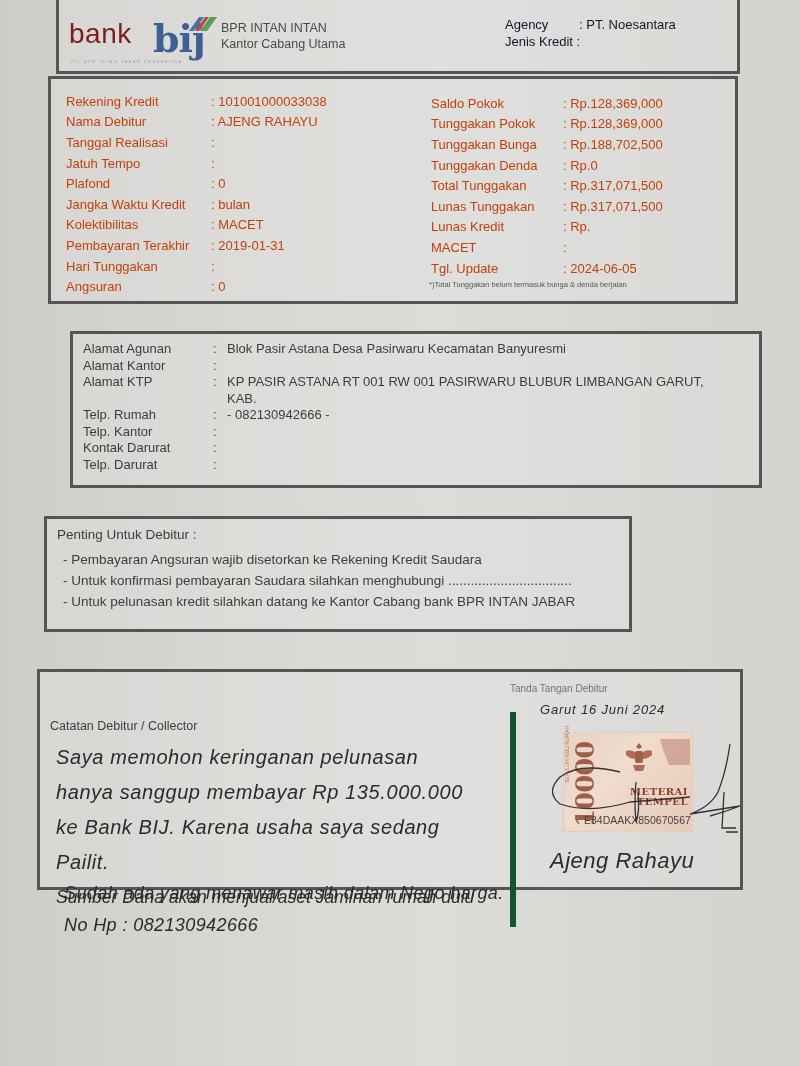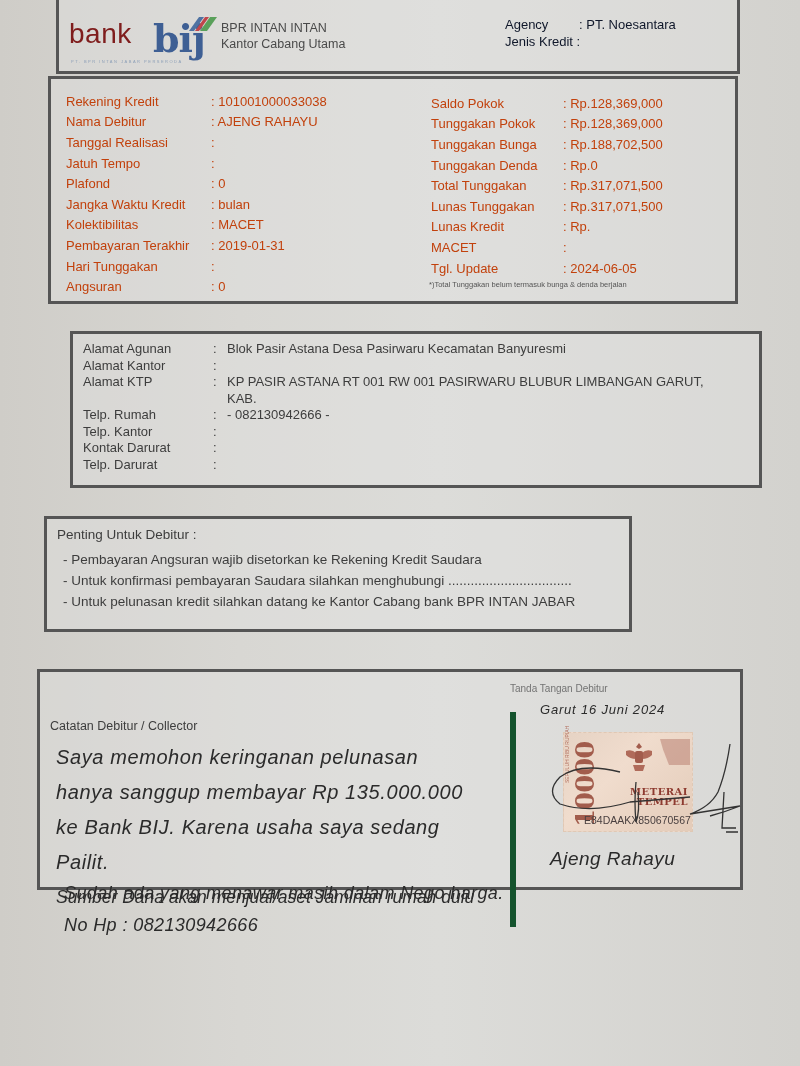--- a/index.html
+++ b/index.html
@@ -55,21 +55,21 @@
 
     
     #notes { left: 37px; top: 669px; width: 706px; height: 221px; }
     .notes-left { position: absolute; left: 0; top: 0; width: 476px; height: 100%; border-right: 6px solid #14532d; box-sizing: border-box; margin-top: 40px; }
     .notes-title { position: absolute; left: 10px; top: 7px; font-size: 12.5px; color: #3d3d3d; }
     .hand { font-family: Liberation Sans, sans-serif; font-style: italic; color: #2b2b2b; font-weight: 300; }
     .note-lines { position: absolute; left: 16px; top: 28px; font-size: 20px; line-height: 35px; letter-spacing: 0.6px; }
     .note-lines .l5 { font-size: 17.5px; letter-spacing: 0px; margin-top: 0px; }
     .sig-title { position: absolute; left: 470px; top: 11px; font-size: 10px; color: #737373; }
     .sig-date { position: absolute; left: 500px; top: 30px; font-size: 13px; letter-spacing: 0.8px; }
-    .sig-name { position: absolute; left: 510px; top: 176px; font-size: 19px; letter-spacing: 0.5px; }
+    .sig-name { position: absolute; left: 510px; top: 176px; font-size: 22px; letter-spacing: 0.5px; }
     .stamp { position: absolute; left: 523px; top: 60px; width: 130px; height: 100px;
       background: linear-gradient(135deg, #e6d3c4 0%, #f0dccd 40%, #e3cbb9 100%);
       border: 1px dashed #e0c8b4; box-sizing: border-box; }
     .stamp-num { position: absolute; left: 6px; top: 14px; font-size: 26px; font-weight: bold; color: #a25c4c; transform: rotate(-90deg); transform-origin: 40px 40px; letter-spacing: -1px; font-family: "DejaVu Serif", serif; }
     .stamp-garuda { position: absolute; left: 60px; top: 8px; width: 30px; height: 34px; }
     .stamp-meterai { position: absolute; left: 66px; top: 54px; font-size: 10px; color: #8e3b30; font-family: "DejaVu Serif", serif; font-weight: bold; letter-spacing: 0.5px; line-height: 10px; text-align: right; }
     .stamp-code { position: absolute; left: 6px; top: 81px; font-size: 10.5px; color: #4a4040; margin-left: 14px; }
     .stamp-side { position: absolute; left: 0px; top: 50px; font-size: 5px; color: #b06b5a; transform: rotate(-90deg); white-space: nowrap; transform-origin: 0 0; }
     .stamp-shape { position: absolute; left: 96px; top: 6px; width: 30px; height: 26px; background: #b98272; opacity: 0.55; clip-path: polygon(0 0, 100% 0, 100% 100%, 30% 100%, 10% 40%); }
     .signature { position: absolute; left: 500px; top: 60px; width: 210px; height: 110px; }

